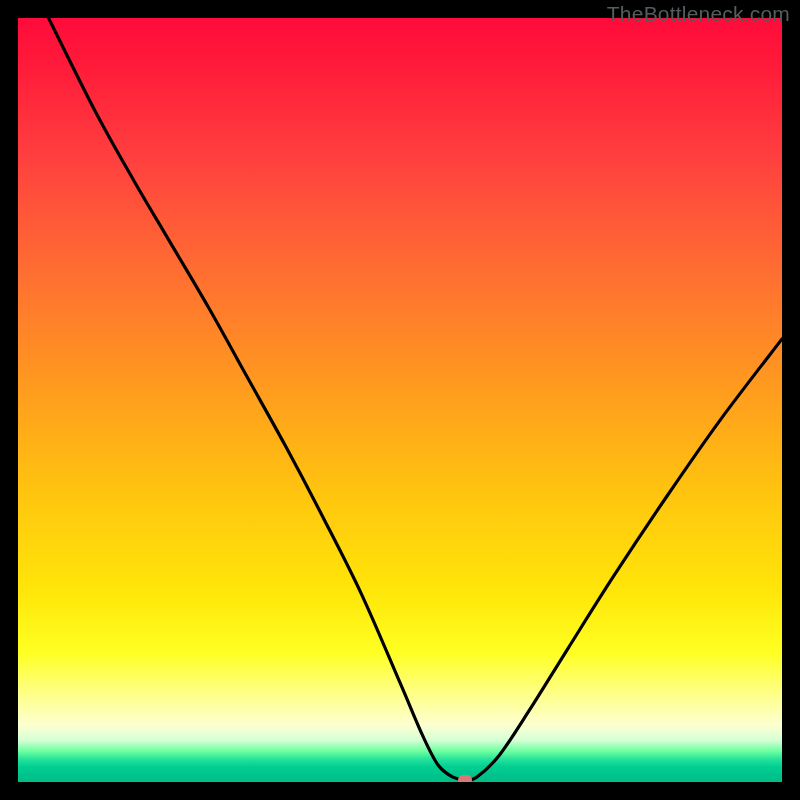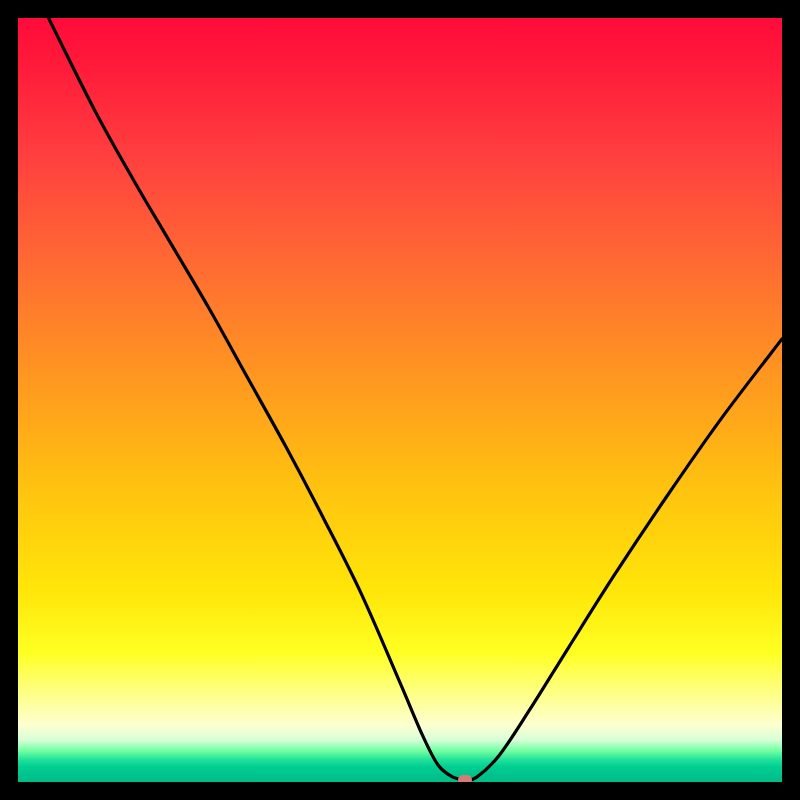--- a/index.html
+++ b/index.html
@@ -77,13 +77,14 @@
 <body>
 
 <div class="frame">
   <div class="plot">
     <div class="gradient"></div>
     <svg class="curve" viewBox="0 0 764 764" preserveAspectRatio="none">
       <path id="curve-path" fill="none" stroke="#000" stroke-width="3.2" stroke-linejoin="round" stroke-linecap="round" d="M 30.560000000000002 0 C 38.2 15.279999999999992, 62.39333333333334 64.93999999999996, 76.4 91.67999999999995 C 90.40666666666667 118.41999999999994, 101.86666666666666 138.1566666666666, 114.6 160.43999999999994 C 127.33333333333333 182.72333333333327, 140.06666666666666 203.73333333333332, 152.8 225.38 C 165.53333333333336 247.02666666666667, 178.26666666666668 268.03666666666663, 191 290.32 C 203.73333333333332 312.60333333333335, 216.46666666666667 336.15999999999997, 229.2 359.08 C 241.9333333333333 382, 254.66666666666663 404.2833333333333, 267.4 427.84 C 280.1333333333333 451.39666666666665, 292.8666666666667 475.59000000000003, 305.6 500.42 C 318.33333333333337 525.25, 331.06666666666666 549.4433333333333, 343.8 576.8199999999999 C 356.53333333333336 604.1966666666666, 371.81333333333333 641.1233333333332, 382 664.68 C 392.18666666666667 688.2366666666667, 398.55333333333334 704.4079999999999, 404.92 718.16 C 411.2866666666667 731.912, 415.10666666666674 740.316, 420.20000000000005 747.192 C 425.29333333333335 754.068, 431.0233333333333 756.9966666666667, 435.47999999999996 759.416 C 439.9366666666666 761.8353333333334, 443.12 761.708, 446.94 761.708 C 450.76 761.708, 452.66999999999996 763.4906666666667, 458.4 759.416 C 464.13 755.3413333333334, 472.40666666666664 748.5926666666667, 481.32 737.26 C 490.23333333333335 725.9273333333333, 500.4200000000001 709.2466666666667, 511.88000000000005 691.42 C 523.34 673.5933333333332, 536.0733333333333 652.5833333333333, 550.0799999999999 630.3 C 564.0866666666666 608.0166666666667, 579.3666666666668 583.1866666666667, 595.9200000000001 557.72 C 612.4733333333334 532.2533333333333, 631.5733333333333 503.60333333333335, 649.4 477.5 C 667.2266666666667 451.39666666666665, 683.78 427.2033333333334, 702.88 401.1 C 721.98 374.99666666666667, 753.8133333333333 334.25000000000006, 764 320.88000000000005"></path>
     </svg>
     <div id="marker" class="marker" style="left: 446.94px; top: 761.708px; background: rgb(214, 122, 120);"></div>
   </div>
+  <div class="watermark">TheBottleneck.com</div>
 </div>
 
 </body></html>

